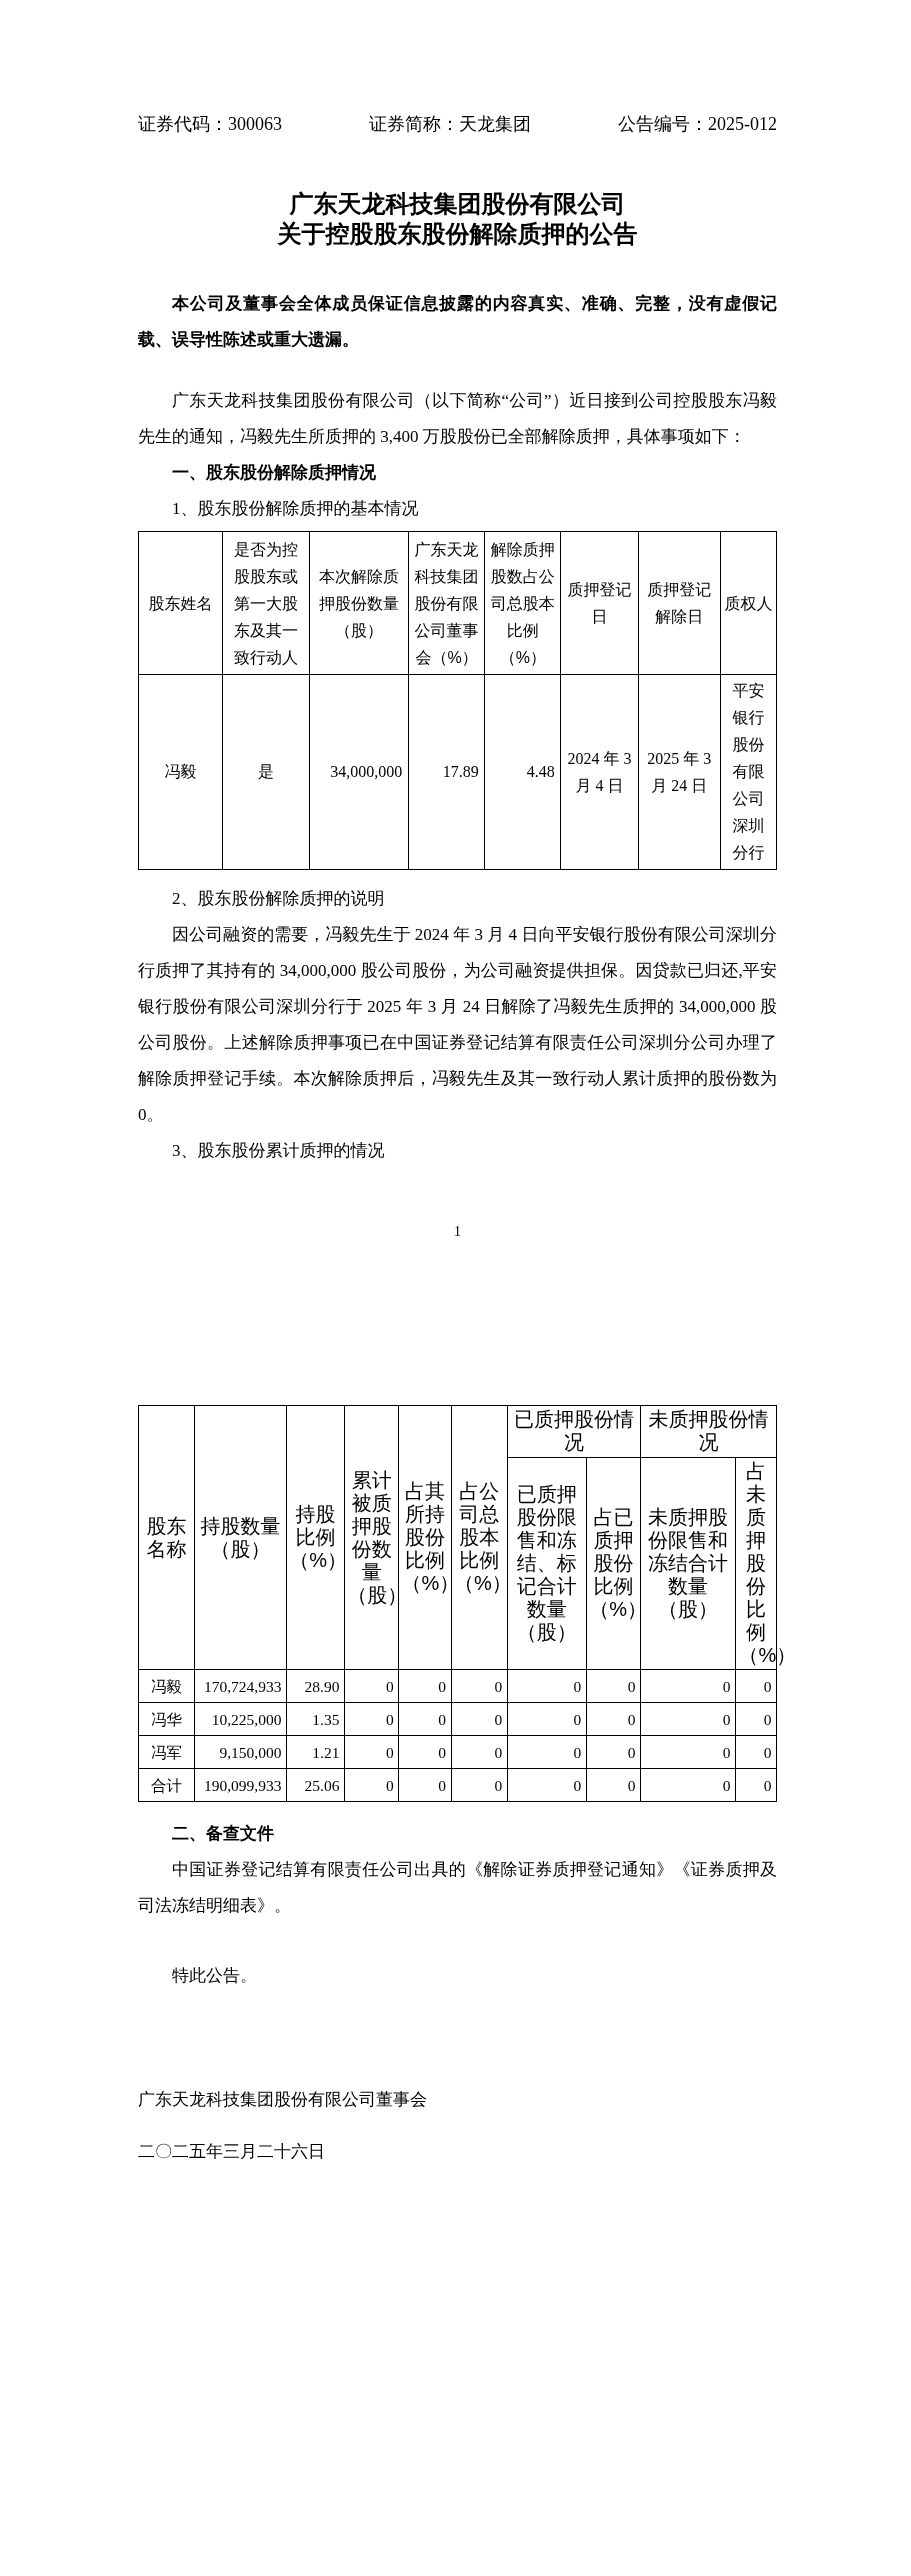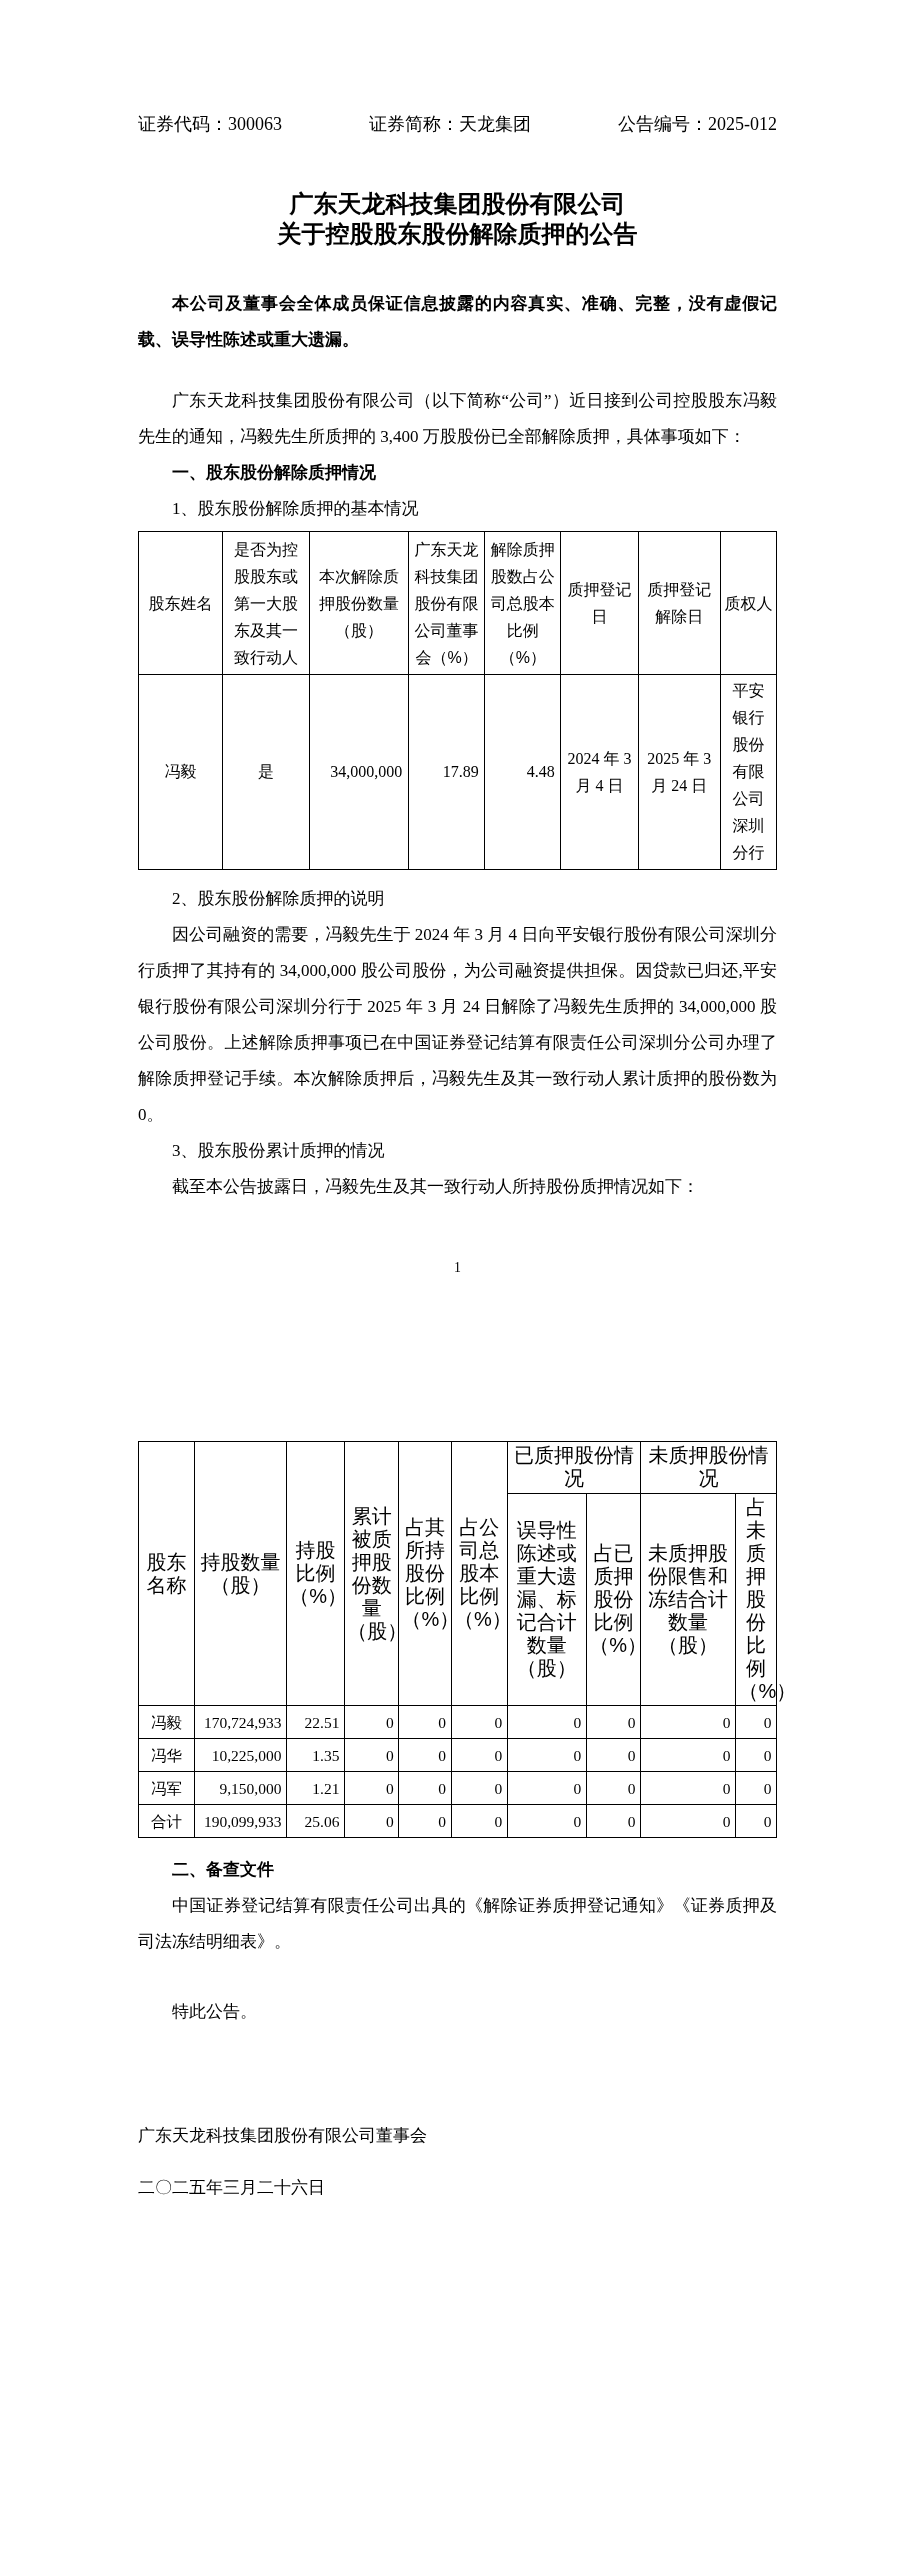--- a/index.html
+++ b/index.html
@@ -109,21 +109,20 @@
       <td>2025 年 3 月 24 日</td>
       <td class="pledgee">平安银行股份有限公司深圳分行</td>
     </tr>
   </tbody>
     </table>
 
   <div class="sub-heading s2">2、股东股份解除质押的说明</div>
   <p class="body">因公司融资的需要，冯毅先生于 2024 年 3 月 4 日向平安银行股份有限公司深圳分行质押了其持有的 34,000,000 股公司股份，为公司融资提供担保。因贷款已归还,平安银行股份有限公司深圳分行于 2025 年 3 月 24 日解除了冯毅先生质押的 34,000,000 股公司股份。上述解除质押事项已在中国证券登记结算有限责任公司深圳分公司办理了解除质押登记手续。本次解除质押后，冯毅先生及其一致行动人累计质押的股份数为 0。</p>
 
   <div class="sub-heading">3、股东股份累计质押的情况</div>
-  <p class="body">截至本公告披露日，冯毅先生及其一致行动人所持股份质押情况如下：</p>
 
   <div class="pagenum pn1">1</div>
 
   <table class="t2">
     <colgroup>
       <col style="width:8.8%">
         <col style="width:14.4%">
         <col style="width:9.1%">
       <col style="width:8.5%">
         <col style="width:8.2%">
@@ -138,29 +137,29 @@
       <th rowspan="2">股东名称</th>
       <th rowspan="2">持股数量（股）</th>
       <th rowspan="2">持股比例（%）</th>
       <th rowspan="2">累计被质押股份数量（股）</th>
       <th rowspan="2">占其所持股份比例（%）</th>
       <th rowspan="2">占公司总股本比例（%）</th>
       <th colspan="2">已质押股份情况</th>
       <th colspan="2">未质押股份情况</th>
     </tr>
     <tr class="subhdr">
-      <th>误导性陈述或重大遗漏、标记合计数量（股）</th>
+      <th>已质押股份限售和冻结、标记合计数量（股）</th>
       <th>占已质押股份比例（%）</th>
       <th>未质押股份限售和冻结合计数量（股）</th>
       <th>占未质押股份比例（%）</th>
     </tr>
     <tr>
       <td>冯毅</td>
       <td class="num">170,724,933</td>
-      <td class="num">22.51</td>
+      <td class="num">28.90</td>
       <td class="num">0</td>
       <td class="num">0</td>
       <td class="num">0</td>
       <td class="num">0</td>
       <td class="num">0</td>
       <td class="num">0</td>
       <td class="num">0</td>
     </tr>
     <tr>
       <td>冯华</td>

